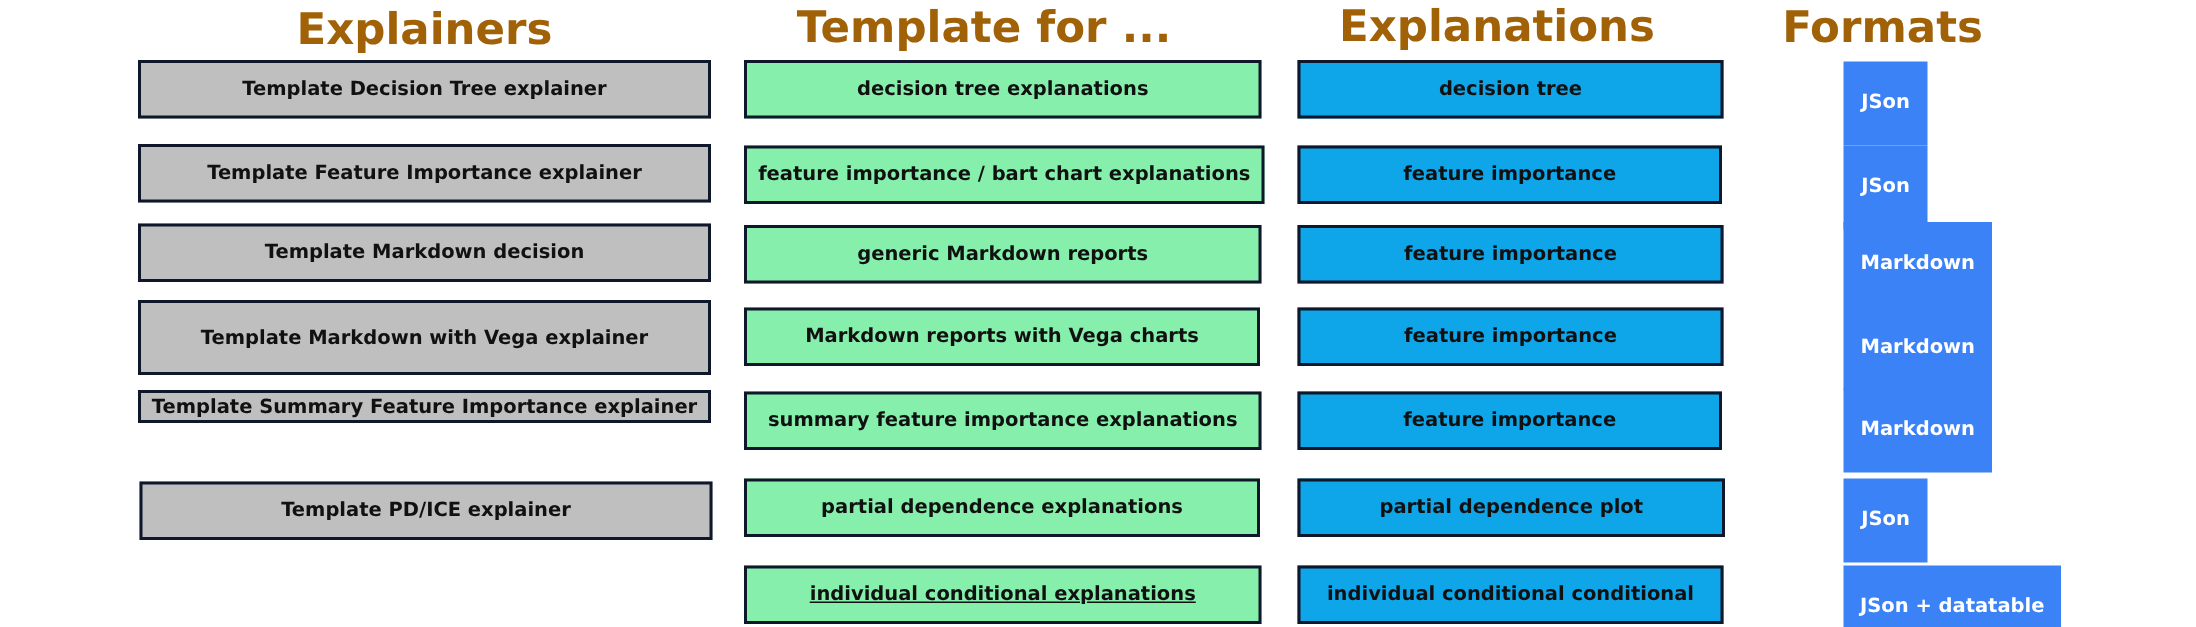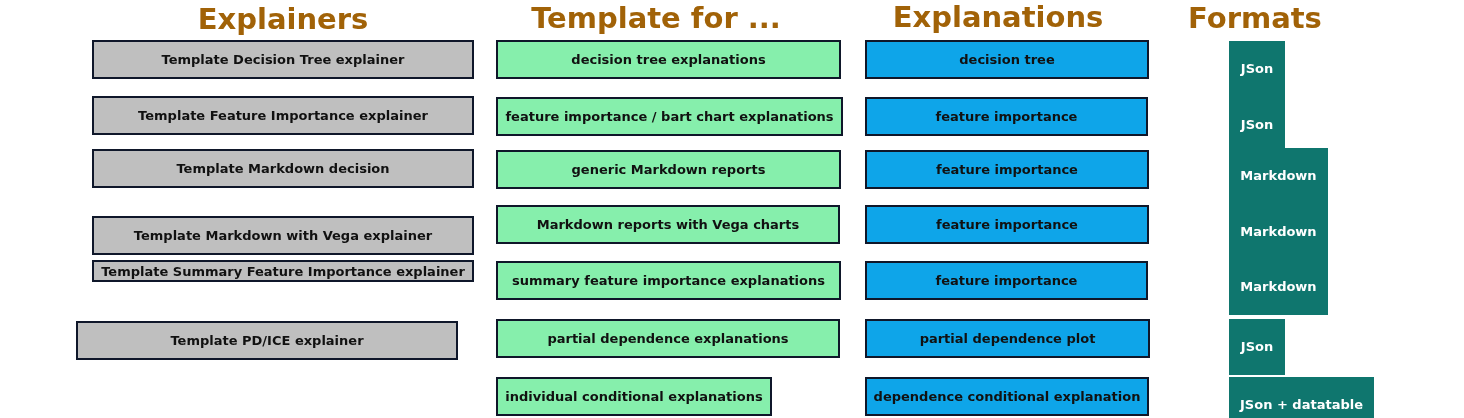--- a/index.html
+++ b/index.html
@@ -6,55 +6,55 @@
   body { width: 1464px; height: 418px; position: relative; overflow: hidden;
          font-family: "DejaVu Sans", sans-serif; }
   .hdr { position: absolute; top: 0; font-weight: bold; font-size: 29px; color: #a16207;
          white-space: nowrap; line-height: 36px; text-align: center; }
   .box { position: absolute; box-sizing: border-box; border: 2px solid #0f172a;
          display: flex; align-items: center; justify-content: center;
          font-weight: bold; font-size: 13px; color: #111; white-space: nowrap; }
   .gray { background: #bfbfbf; }
   .yellow { background: #86efac; }
   .white { background: #0ea5e9; }
-  .fmt { position: absolute; background: #0f766e; color: #fff; font-weight: bold; font-size: 13px;
+  .fmt { position: absolute; background: #3b82f6; color: #fff; font-weight: bold; font-size: 13px;
          display: flex; align-items: center; justify-content: center; white-space: nowrap;
          height: 56px; box-sizing: border-box; padding: 0 12px; }
   .fmt span { position: relative; top: -1px; }
 </style>
 </head>
 <body>
 
 <div class="hdr" style="left:92px; width:382px; top:1px;">Explainers</div>
 <div class="hdr" style="left:496px; width:320px; top:0px;">Template for ...</div>
 <div class="hdr" style="left:865px; width:266px; top:-1px;">Explanations</div>
 <div class="hdr" style="left:1180px; width:150px; top:0px;">Formats</div>
 
 <div class="box gray" style="left:92px; top:40px; width:382px; height:39px;">Template Decision Tree explainer</div>
 <div class="box gray" style="left:92px; top:96px; width:382px; height:39px;">Template Feature Importance explainer</div>
 <div class="box gray" style="left:92px; top:149px; width:382px; height:39px;">Template Markdown decision</div>
-<div class="box gray" style="left:92px; top:216px; width:382px; height:39px;">Template Markdown with Vega explainer</div>
+<div class="box gray" style="left:92px; top:200px; width:382px; height:50px;">Template Markdown with Vega explainer</div>
 <div class="box gray" style="left:92px; top:260px; width:382px; height:22px;">Template Summary Feature Importance explainer</div>
-<div class="box gray" style="left:76px; top:321px; width:382px; height:39px;">Template PD/ICE explainer</div>
+<div class="box gray" style="left:93px; top:321px; width:382px; height:39px;">Template PD/ICE explainer</div>
 
 <div class="box yellow" style="left:496px; top:40px; width:345px; height:39px;">decision tree explanations</div>
 <div class="box yellow" style="left:496px; top:97px; width:347px; height:39px;">feature importance / bart chart explanations</div>
 <div class="box yellow" style="left:496px; top:150px; width:345px; height:39px;">generic Markdown reports</div>
 <div class="box yellow" style="left:496px; top:205px; width:344px; height:39px;">Markdown reports with Vega charts</div>
 <div class="box yellow" style="left:496px; top:261px; width:345px; height:39px;">summary feature importance explanations</div>
 <div class="box yellow" style="left:496px; top:319px; width:344px; height:39px;">partial dependence explanations</div>
-<div class="box yellow" style="left:496px; top:377px; width:276px; height:39px;">individual conditional explanations</div>
+<div class="box yellow" style="left:496px; top:377px; width:345px; height:39px;text-decoration:underline;">individual conditional explanations</div>
 
 <div class="box white" style="left:865px; top:40px; width:284px; height:39px;">decision tree</div>
 <div class="box white" style="left:865px; top:97px; width:283px; height:39px;">feature importance</div>
 <div class="box white" style="left:865px; top:150px; width:284px; height:39px;">feature importance</div>
 <div class="box white" style="left:865px; top:205px; width:284px; height:39px;">feature importance</div>
 <div class="box white" style="left:865px; top:261px; width:283px; height:39px;">feature importance</div>
 <div class="box white" style="left:865px; top:319px; width:285px; height:39px;">partial dependence plot</div>
-<div class="box white" style="left:865px; top:377px; width:284px; height:39px;">dependence conditional explanation</div>
+<div class="box white" style="left:865px; top:377px; width:284px; height:39px;">individual conditional conditional</div>
 
 <div class="fmt" style="left:1229px; top:41px; width:56px;">
     <span>JSon</span>
   </div>
 <div class="fmt" style="left:1229px; top:97px; width:56px;">
     <span>JSon</span>
   </div>
 <div class="fmt" style="left:1229px; top:148px; width:99px;">
     <span>Markdown</span>
   </div>

